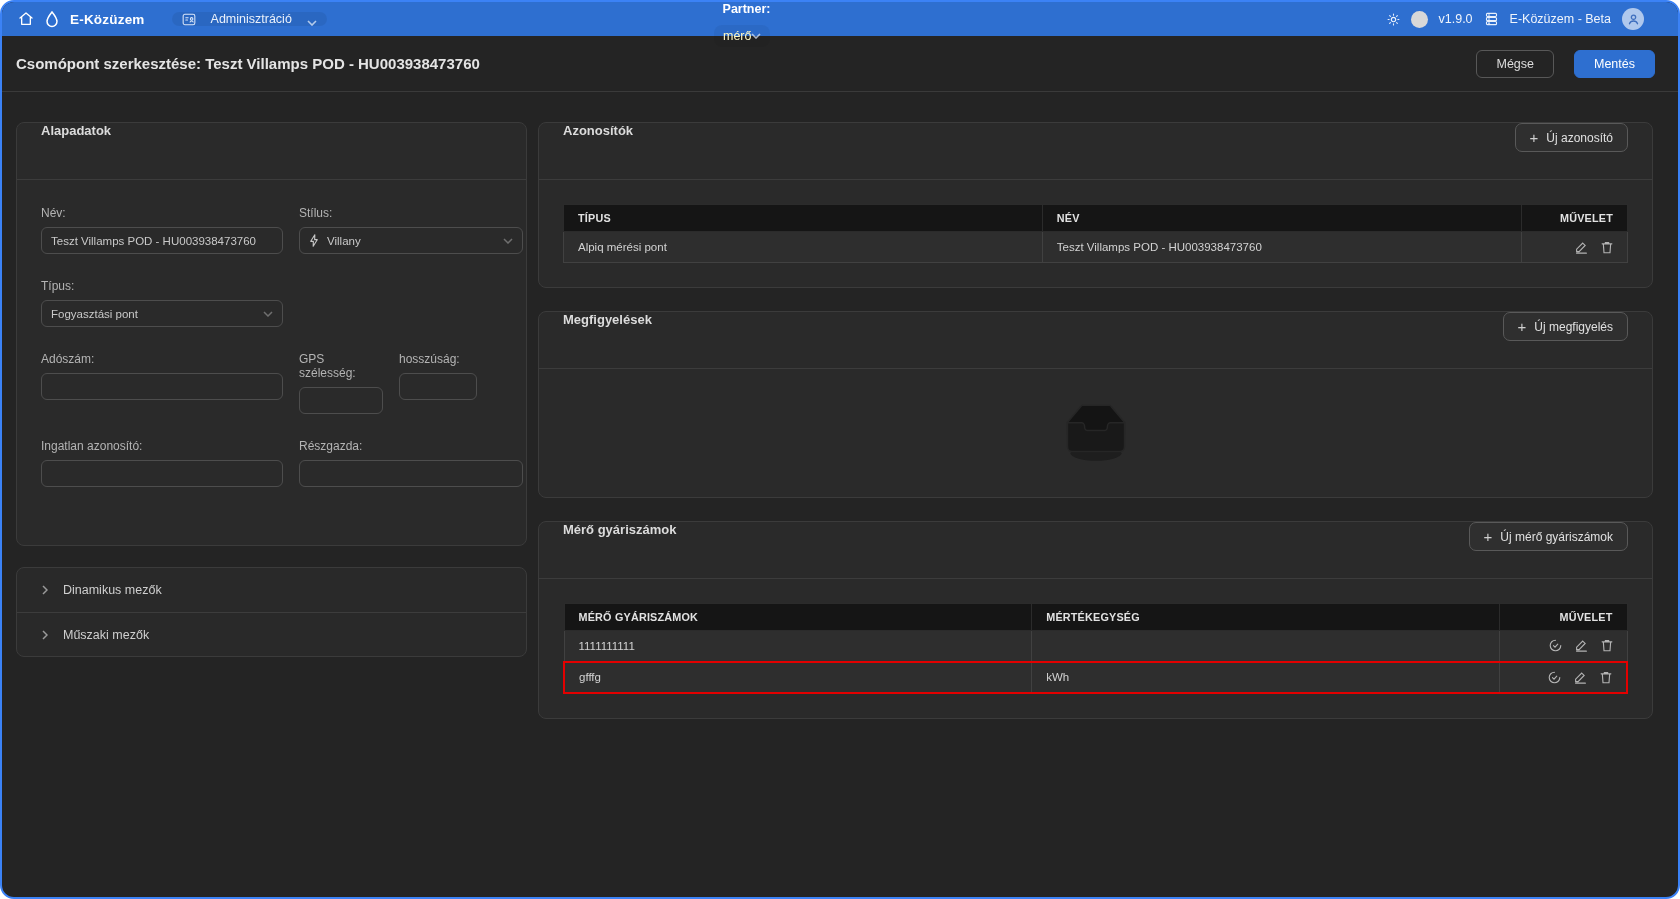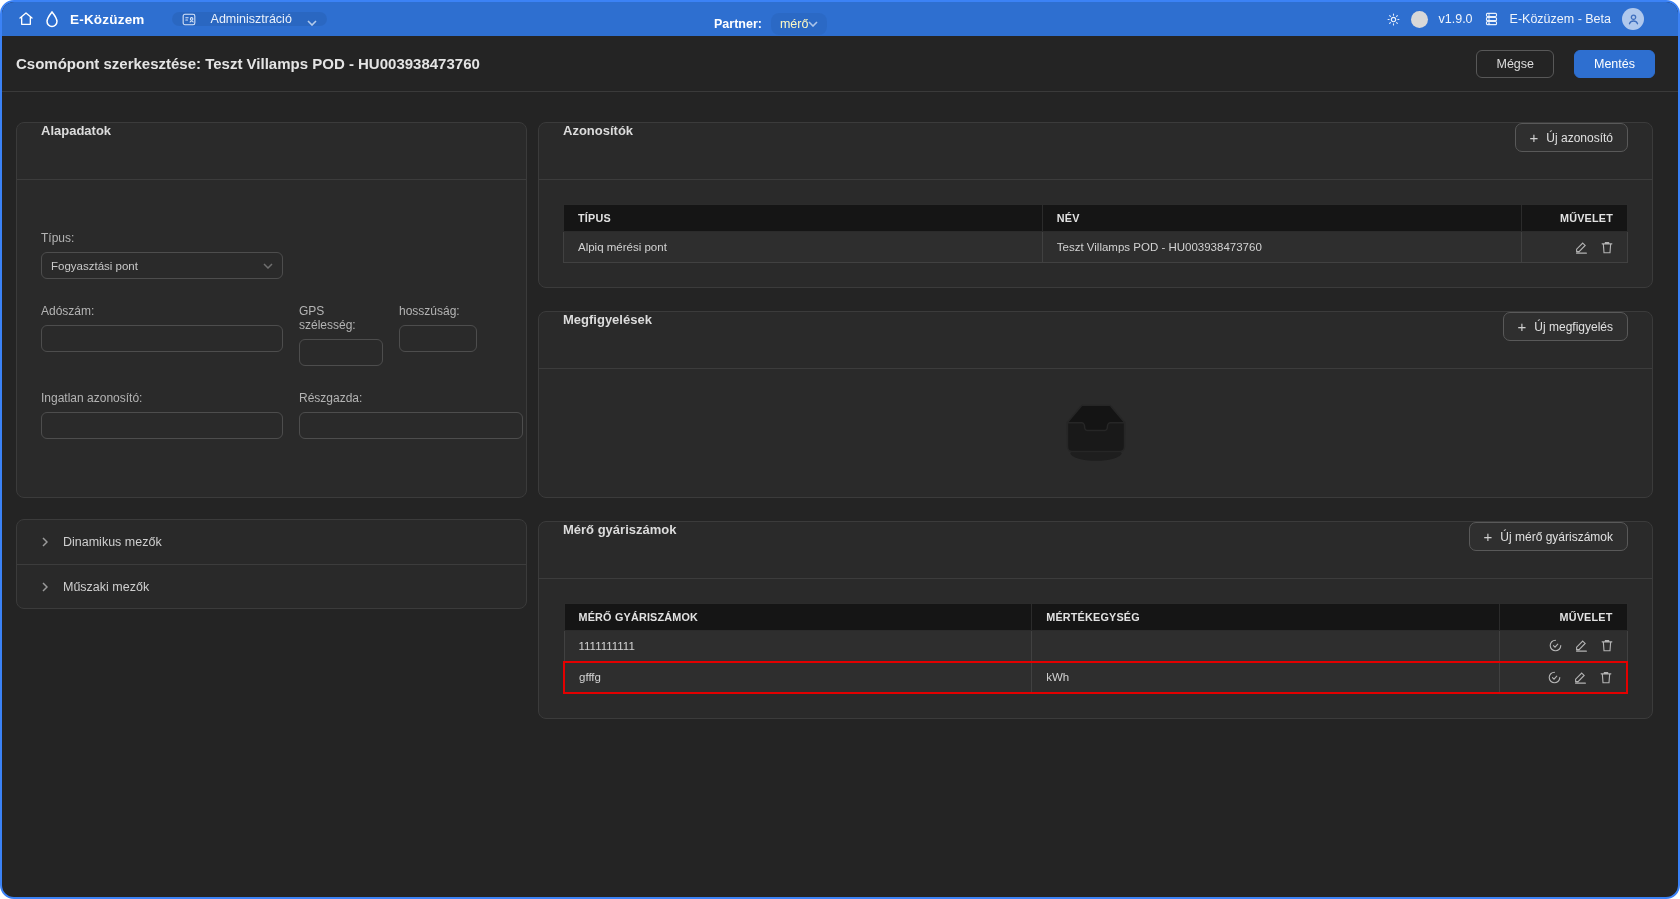--- a/index.html
+++ b/index.html
@@ -22,21 +22,21 @@
   .tb-icon svg { display:block; }
   .brand { font-weight:700; font-size:13.5px; letter-spacing:.2px; }
   .nav-item {
     display:flex; align-items:flex-end; gap:15px; margin-left:16px;
     padding:0 10px; border-radius:8px; background:rgba(0,0,0,.07);
     font-size:12.5px; color:#eaf1fb; cursor:pointer;
   }
   .chev { opacity:.75; }
   .tb-center {
     position:absolute; left:712px; top:0; height:44px;
-    display:flex; align-items:center; gap:9px;
+    display:flex; align-items:flex-end; gap:9px;flex-direction:column;
   }
   .partner-label { font-weight:700; font-size:12.5px; }
   .partner-select {
     display:flex; align-items:center; gap:0; padding:4px 9px;
     border-radius:8px; background:rgba(0,0,0,.05);
     font-size:12.5px; color:#fef9c3; cursor:pointer;
   }
   .tb-right { margin-left:auto; display:flex; align-items:center; gap:11px; font-size:12.5px; }
   .theme-knob { width:17px; height:17px; border-radius:50%; background:#d8d8d8; cursor:pointer; }
   .version { color:#f0f5fc; }
@@ -205,20 +205,38 @@
 
   <div class="content">
 
     <div class="col-left">
       <div class="panel">
         <div class="panel-head">
           <span class="panel-title">Alapadatok</span>
         </div>
         <div class="form-body">
           <div class="f-row">
+            <div class="field w-240">
+              <label>Név:</label>
+              <input class="inp" value="Teszt Villamps POD - HU003938473760" style="">
+            </div>
+            <div class="field w-224">
+              <label>Stílus:</label>
+              <div class="sel">
+                <span class="sel-val">
+                  <svg width="10" height="13" viewBox="0 0 12 16" fill="none" stroke="#c6c6c6" stroke-width="1.4" stroke-linejoin="round">
+                      <path d="M7 1 2 9h3.2L5 15l5-8H6.8L7 1Z"></path>
+                    </svg>
+                  <span>Villany</span>
+                </span>
+                <svg class="chev-d" width="10" height="6" viewBox="0 0 10 6" fill="none" stroke="currentColor" stroke-width="1.5">
+                    <path d="M1 1l4 4 4-4"></path>
+                  </svg>
+              </div>
+            </div>
           </div>
 
           <div class="f-row">
             <div class="field w-240">
               <label>Típus:</label>
               <div class="sel">
                 <span class="sel-val">
                     <span>Fogyasztási pont</span>
                   </span>
                 <svg class="chev-d" width="10" height="6" viewBox="0 0 10 6" fill="none" stroke="currentColor" stroke-width="1.5">

